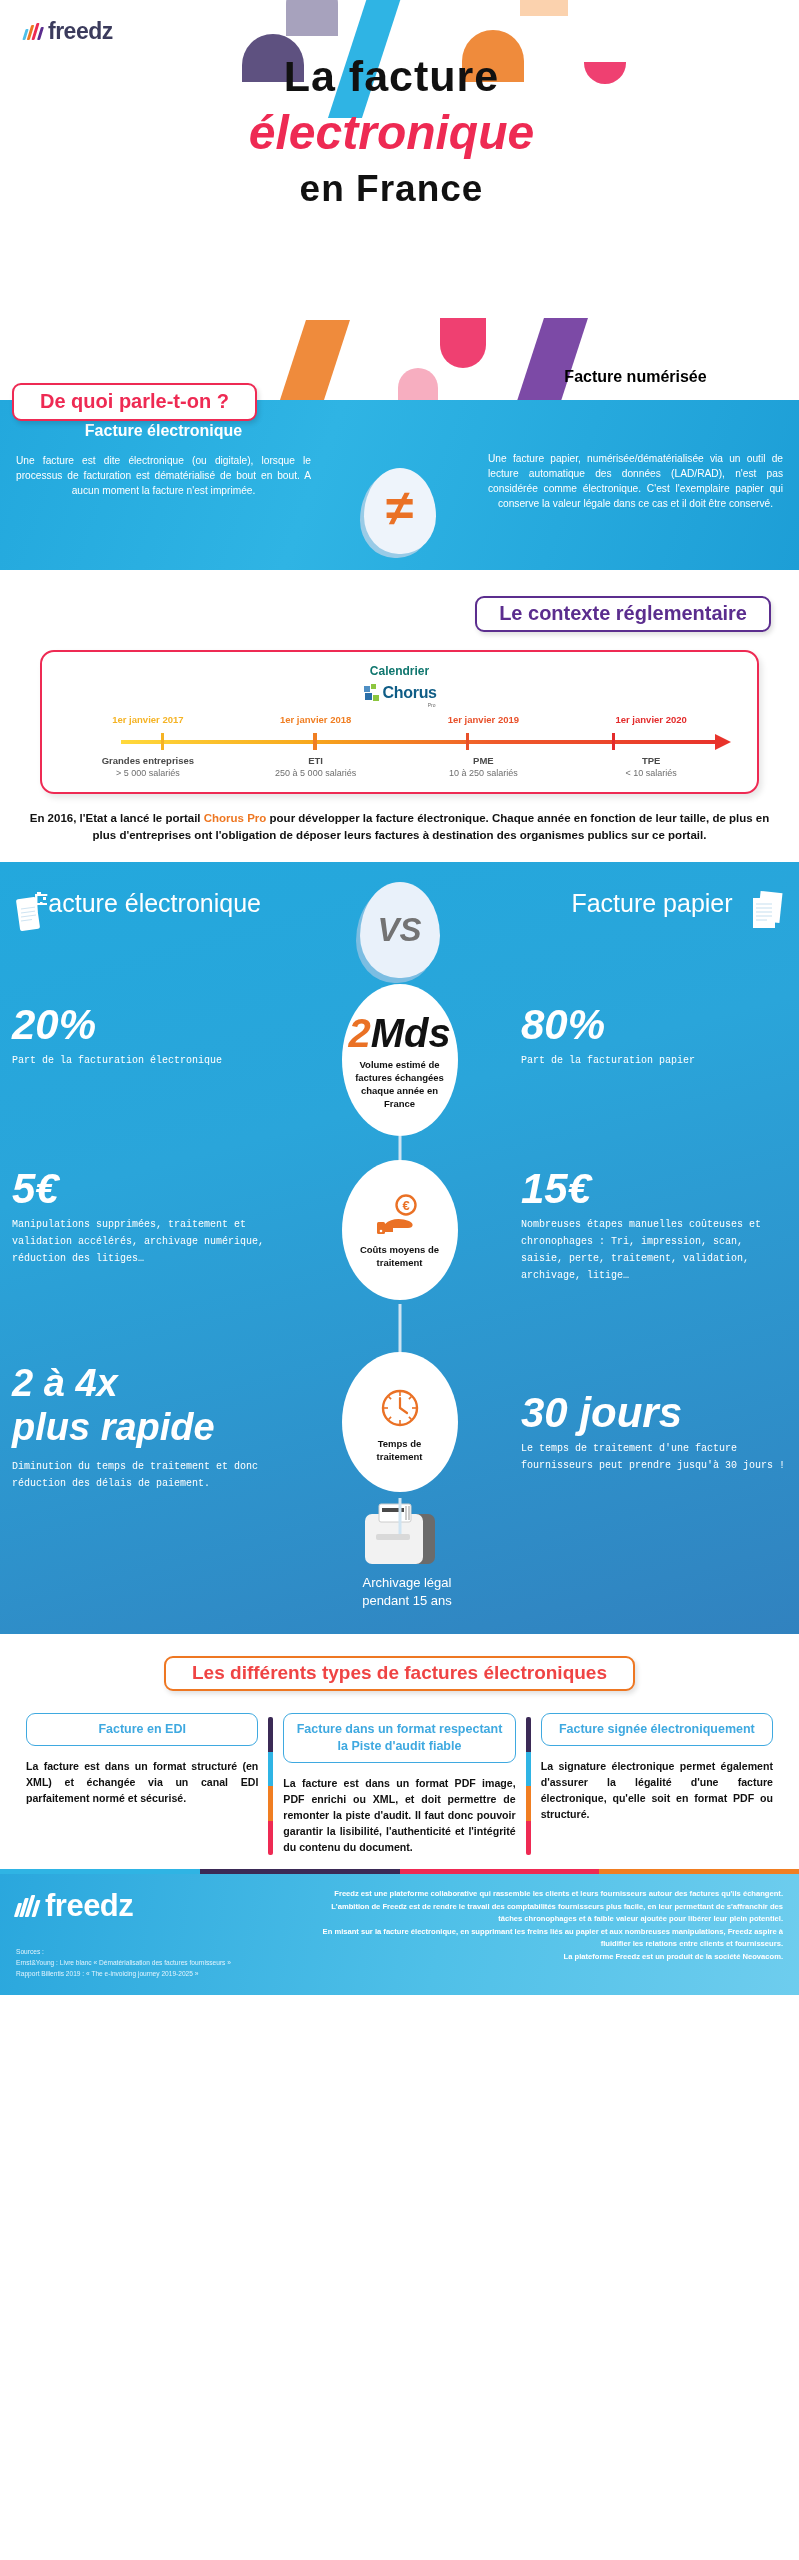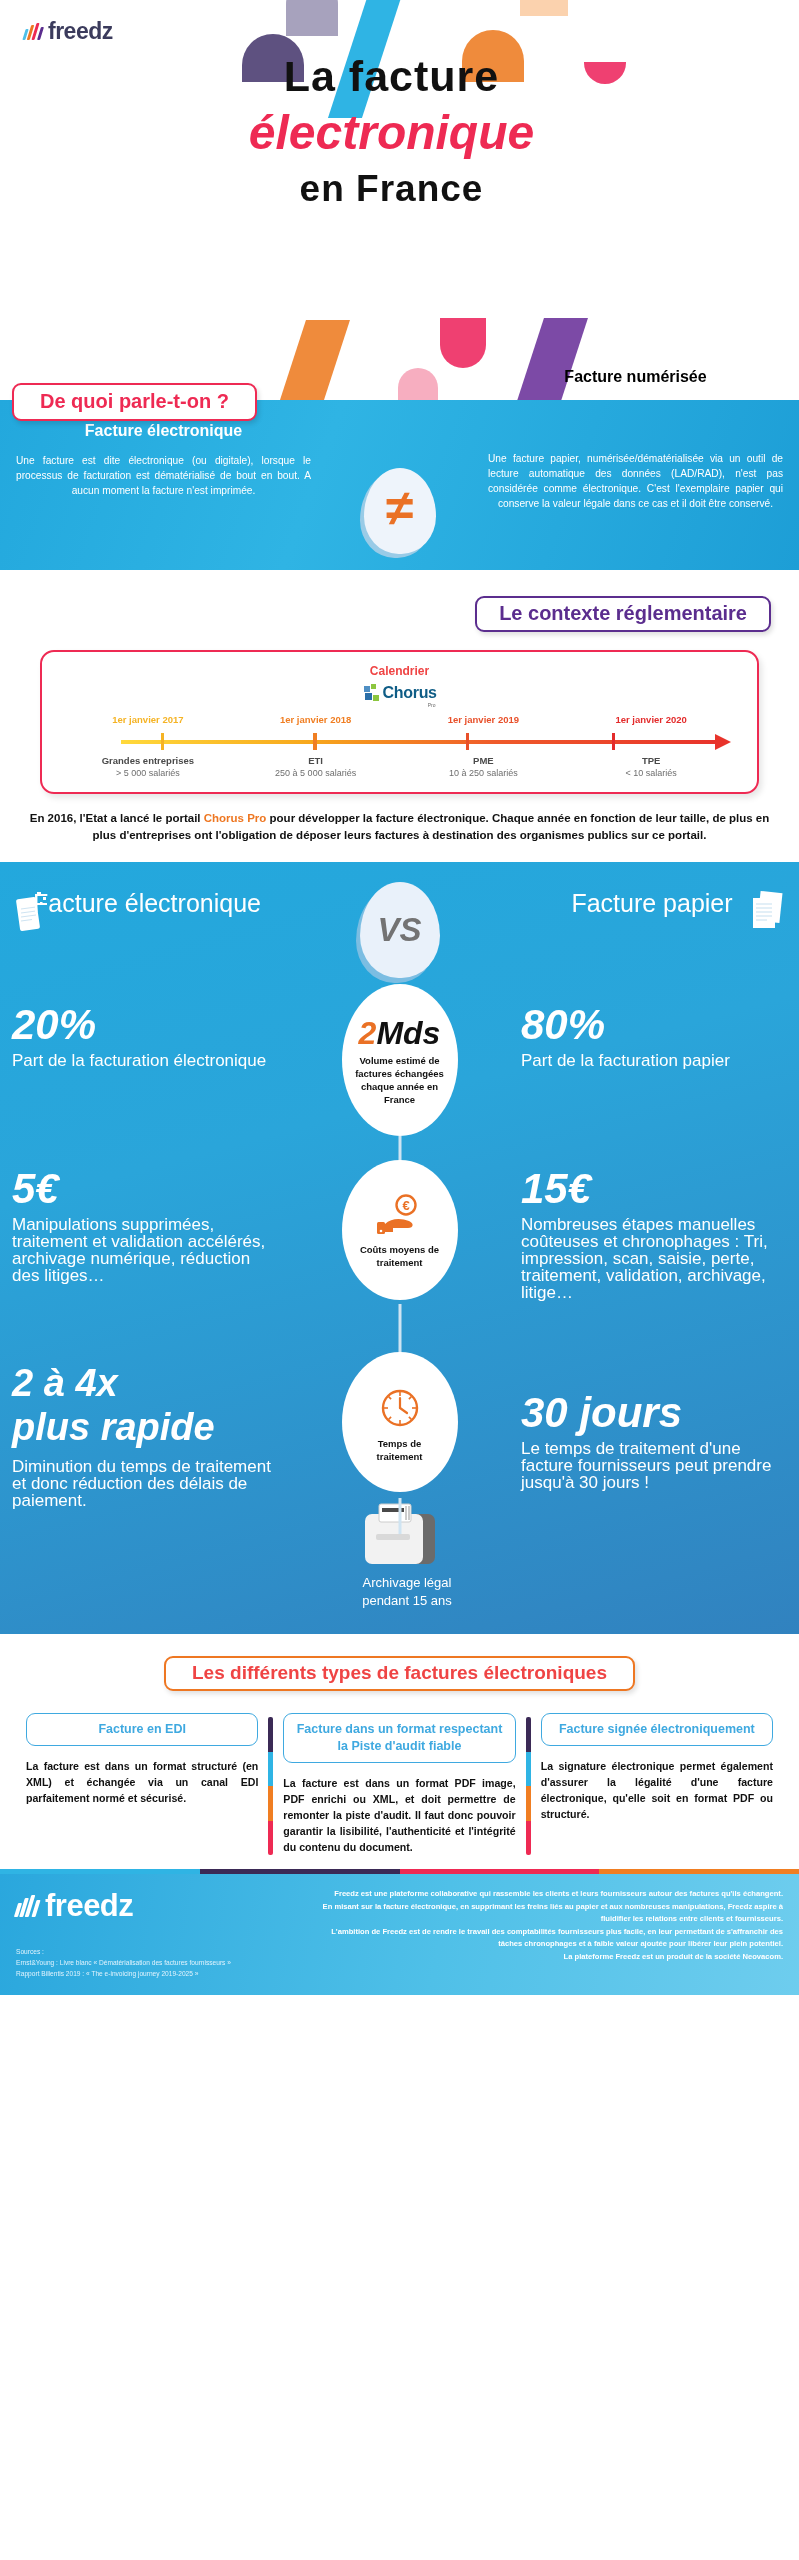--- a/index.html
+++ b/index.html
@@ -116,21 +116,21 @@
   }
   .pill-wrap-right { text-align: right; padding-right: 28px; }
   .cal-card {
     margin: 18px 40px 0 40px;
     border: 2.5px solid #ee2a53;
     border-radius: 14px;
     padding: 12px 16px 14px 16px;
     box-shadow: 3px 4px 6px rgba(0,0,0,.10);
   }
   .cal-title {
-    text-align: center; font-size: 12px; font-weight: bold; color: #ef4444;
+    text-align: center; font-size: 12px; font-weight: bold; color: #0f766e;
     font-family: "Liberation Sans Narrow", "Liberation Sans", sans-serif;
   }
   .chorus { display: flex; justify-content: center; align-items: flex-end; gap: 3px; margin: 6px 0 12px 0; }
   .chorus-sq { position: relative; width: 16px; height: 18px; }
   .chorus-sq i { position: absolute; display: block; }
   .chorus-name { font-size: 16px; font-weight: bold; color: #0f5d86; letter-spacing: -0.3px; font-family: "Liberation Sans", sans-serif;}
   .chorus-pro { font-size: 5px; color: #6a6a6a; align-self: flex-end; margin-left: -12px; margin-bottom: -6px;}
   .cal-dates { display: flex; padding: 0 6px; }
   .cal-dates div { flex: 1; text-align: center; font-size: 9.5px; font-weight: bold;
     font-family: "Liberation Sans Narrow", "Liberation Sans", sans-serif; }
@@ -190,36 +190,36 @@
 
   .vs-row { position: relative; display: flex; align-items: flex-start; margin-top: 6px; }
   .vs-cell { width: 290px; text-align: left; padding: 0 12px; }
   .vs-cell.r { margin-left: auto; }
   .vs-big {
     font-size: 42px; font-weight: bold; font-style: italic; line-height: 46px;
     font-family: "Liberation Sans Narrow", "Liberation Sans", sans-serif;
   }
   .vs-big.small { font-size: 38px; }
   .vs-sub {
-    font-size: 17px; line-height: 17px; margin-top: 4px;
-    font-family: Liberation Sans, sans-serif;
+    font-size: 10px; line-height: 17px; margin-top: 4px;
+    font-family: Liberation Mono, monospace;
   }
   .vs-center {
     position: absolute; left: 50%; transform: translateX(-50%);
     width: 116px; text-align: center; z-index: 3;
   }
   .c-egg {
     width: 116px; min-height: 140px;
     border-radius: 50%/50%;
     background: #ffffff; color: #111111;
     padding: 14px 12px 12px 12px;
     display: flex; flex-direction: column; align-items: center; justify-content: center;
   }
   .c-egg.tall { min-height: 152px; }
-  .c-egg .num { font-size: 32px; font-weight: bold; font-style: italic; line-height: 1;
+  .c-egg .num { font-size: 40px; font-weight: bold; font-style: italic; line-height: 1;
     font-family: "Liberation Sans Narrow", "Liberation Sans", sans-serif;}
   .c-egg .num b { color: #ea7125; font-style: italic; }
   .c-egg .cap {
     font-size: 9.5px; line-height: 13px; margin-top: 5px; font-weight: bold;
     font-family: "Liberation Sans Narrow", "Liberation Sans", sans-serif;
   }
   .connector { position: absolute; left: 50%; transform: translateX(-50%); width: 3px; background: #cfe4f2; z-index: 1;}
 
   .archive-cap {
     text-align: center; font-size: 13px; line-height: 18px; margin-top: 6px;
@@ -582,18 +582,18 @@
         <span class="logo-word white">freedz</span>
       </div>
       <div class="footer-sources">
         <div>Sources :</div>
         <div>Ernst&amp;Young : Livre blanc « Dématérialisation des factures fournisseurs »</div>
         <div>Rapport Billentis 2019 : « The e-invoicing journey 2019-2025 »</div>
       </div>
     </div>
     <div class="footer-right">
       <div>Freedz est une plateforme collaborative qui rassemble les clients et leurs fournisseurs autour des factures qu'ils échangent.</div>
+      <div>L'ambition de Freedz est de rendre le travail des comptabilités fournisseurs plus facile, en leur permettant de s'affranchir des tâches chronophages et à faible valeur ajoutée pour libérer leur plein potentiel.</div>
       <div>En misant sur la facture électronique, en supprimant les freins liés au papier et aux nombreuses manipulations, Freedz aspire à fluidifier les relations entre clients et fournisseurs.</div>
-      <div>L'ambition de Freedz est de rendre le travail des comptabilités fournisseurs plus facile, en leur permettant de s'affranchir des tâches chronophages et à faible valeur ajoutée pour libérer leur plein potentiel.</div>
       <div>La plateforme Freedz est un produit de la société Neovacom.</div>
     </div>
   </div>
 </div>
 
 </body></html>

